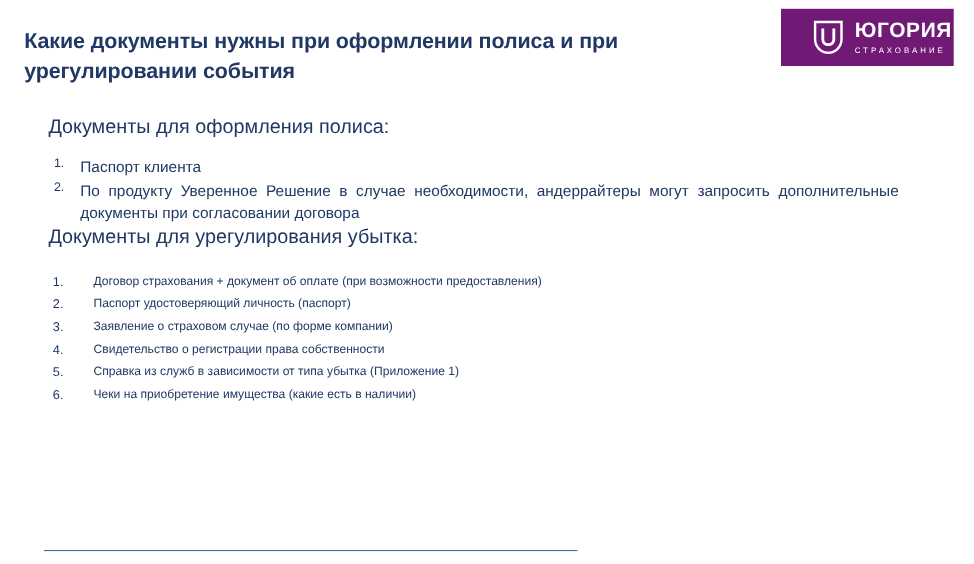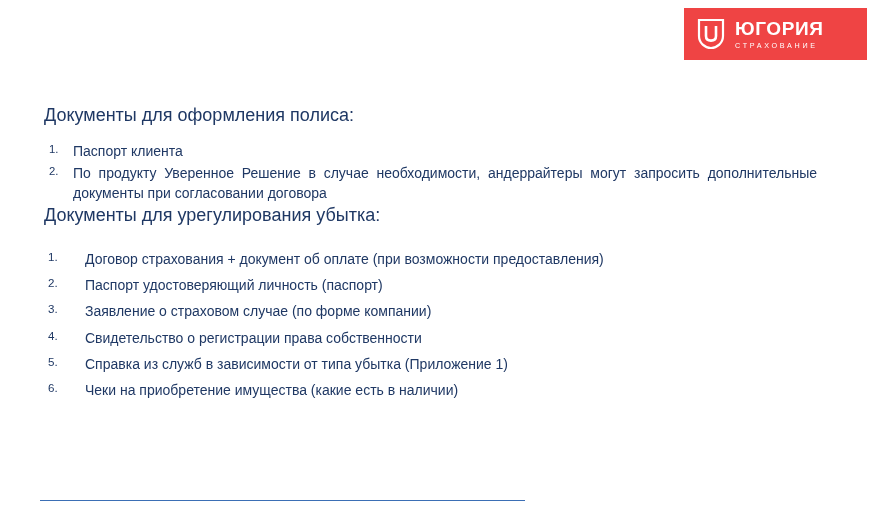--- a/index.html
+++ b/index.html
@@ -33,26 +33,26 @@
     line-height: 1.38;
     color: #1f3864;
     letter-spacing: -0.1px;
   }
 
   
   .logo-box {
     position: absolute;
     right: 18px;
     top: 8px;
-    width: 183px;
+    width: 157px;
     height: 52px;
-    background: #ef4444;
+    background: #701a75;
     display: flex;
     align-items: center;
-    padding-left: 12px;
+    padding-left: 28px;
     box-sizing: border-box;
   }
   .logo-mark {
     width: 30px;
     height: 32px;
     flex: none;
     margin-right: 9px;
     position: relative;
   }
   .logo-text {
@@ -125,21 +125,21 @@
   ol.list-b {
     list-style: none;
     margin: 18px 0 0 0;
     padding: 0;
     counter-reset: itemB;
   }
   ol.list-b > li {
     counter-increment: itemB;
     position: relative;
     padding-left: 41px;
-    font-size: 14px;
+    font-size: 11px;
     color: #1f3864;
     line-height: 1.88;
   }
   ol.list-b > li::before {
     content: counter(itemB) ".";
     position: absolute;
     left: 4px;
     top: 0;
     width: 20px;
     text-align: left;
@@ -155,20 +155,21 @@
     width: 485px;
     height: 1px;
     background: #3b6fb5;
   }
 </style>
 </head>
 <body>
 
 <div class="slide">
 
+  <h1 class="slide-title">Какие документы нужны при оформлении полиса и при урегулировании события</h1>
 
   <div class="logo-box">
     <span class="logo-mark">
       <svg width="30" height="32" viewBox="0 0 30 32" xmlns="http://www.w3.org/2000/svg" aria-hidden="true">
         <path d="M3 2 H27 V18 C27 25 21 30 15 30 C9 30 3 25 3 18 Z" fill="none" stroke="#ffffff" stroke-width="2.2"></path>
         <path d="M10 8 V18 C10 21 12.2 22.6 15 22.6 C17.8 22.6 20 21 20 18 V8" fill="none" stroke="#ffffff" stroke-width="2.6"></path>
       </svg>
     </span>
     <span class="logo-text">
       <span class="logo-name">ЮГОРИЯ</span>

